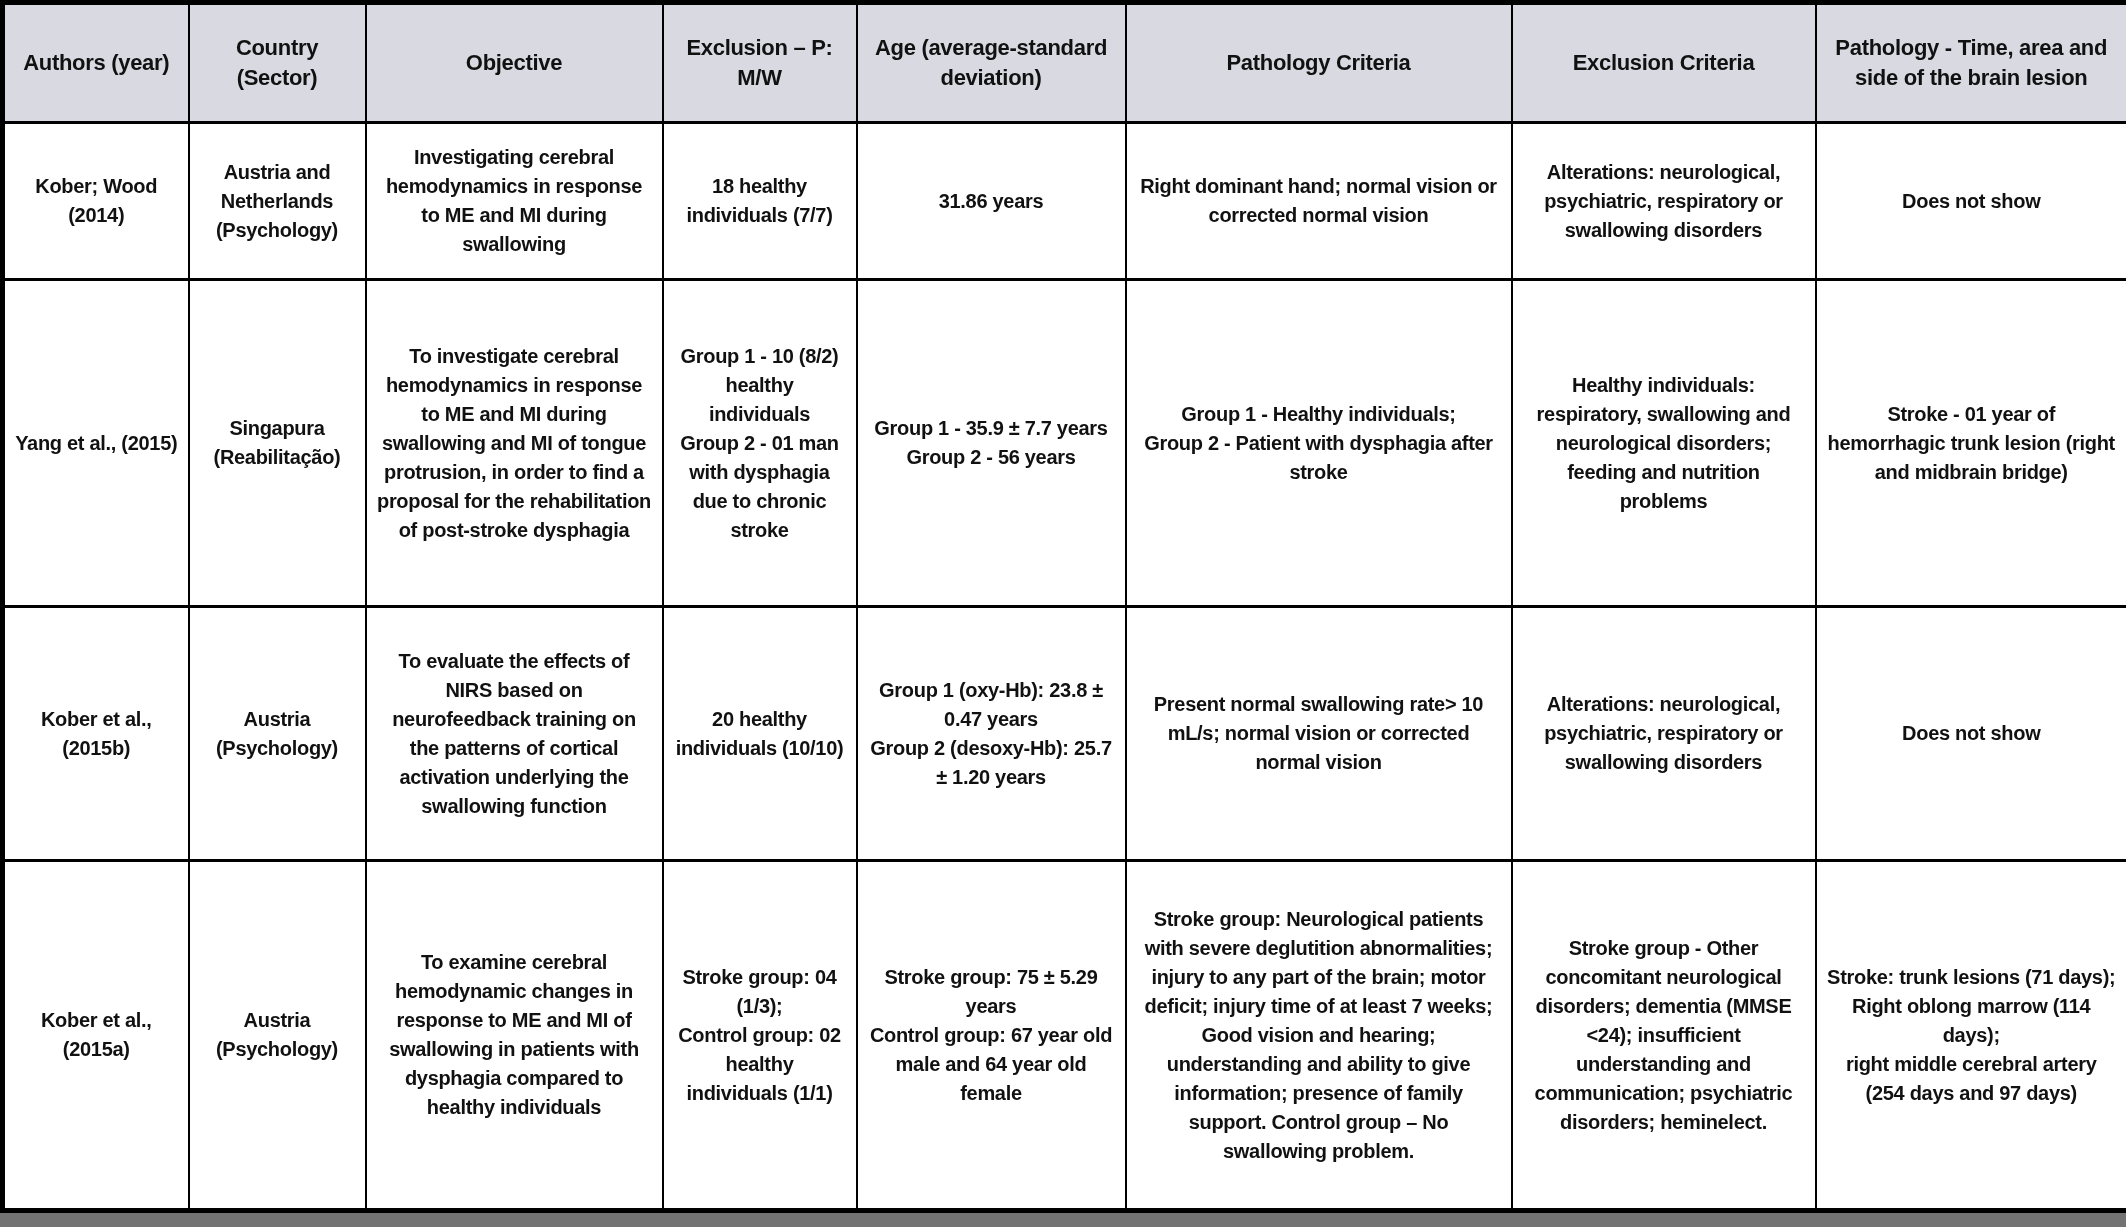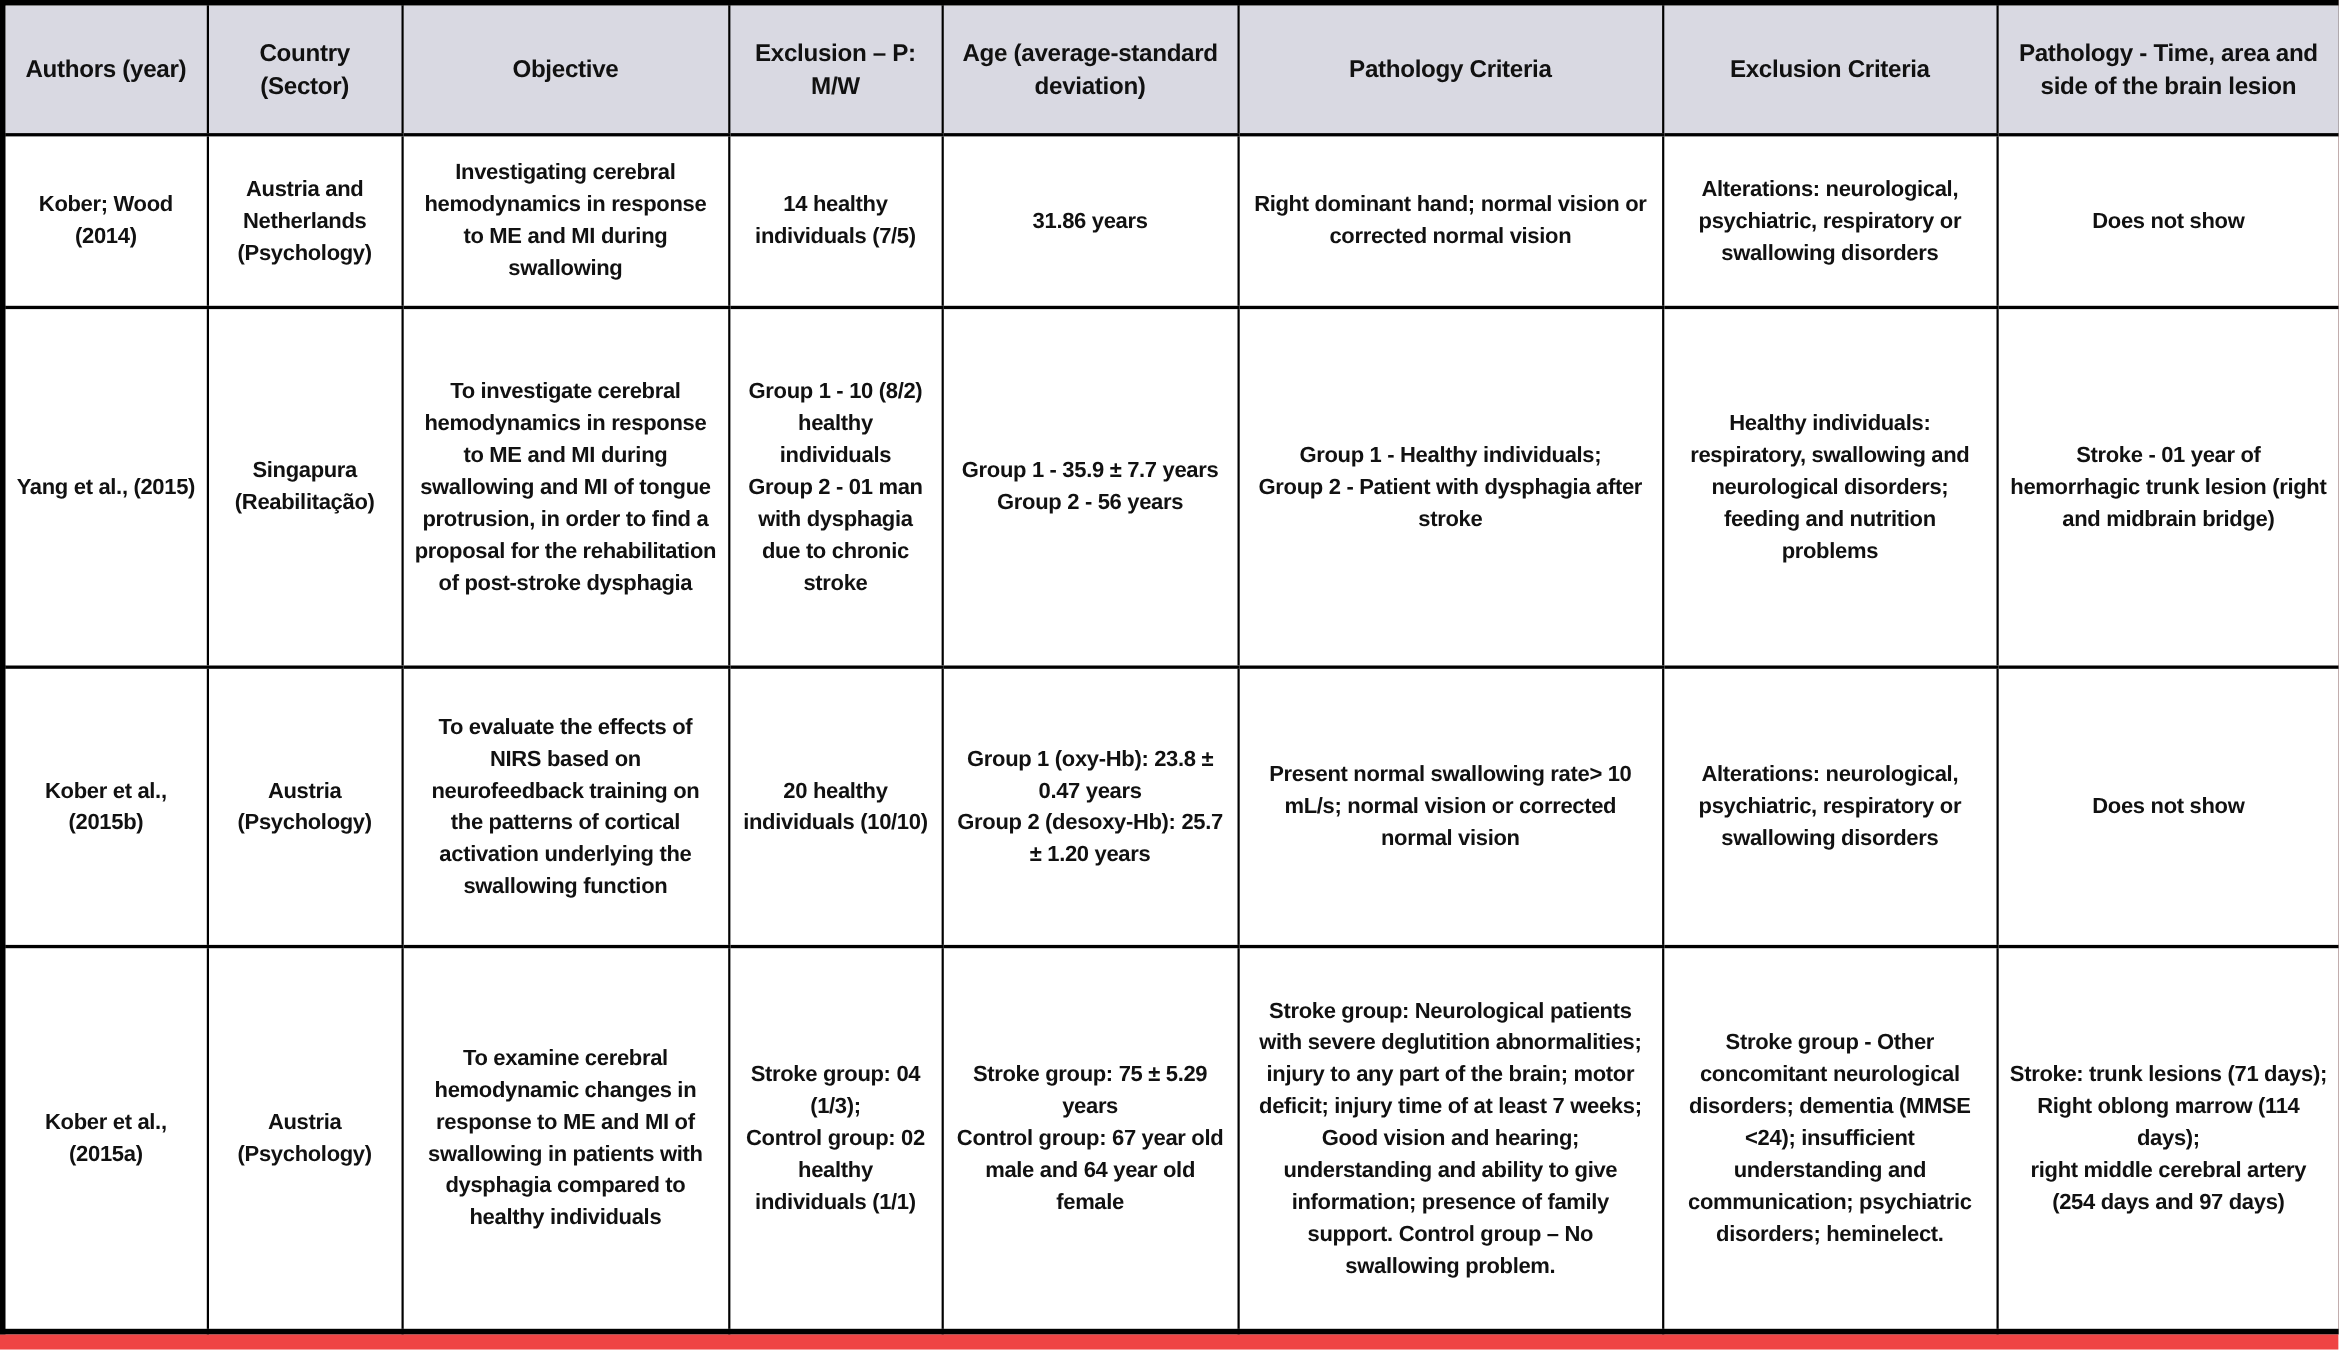--- a/index.html
+++ b/index.html
@@ -9,21 +9,21 @@
   }
   html,body{
     margin:0;
     padding:0;
     background:#ffffff;
     font-family:"Liberation Sans", sans-serif;
   }
   .page{
     width:2126px;
     height:1227px;
-    background:#ef4444;
+    background:#737373;
     box-sizing:border-box;
   }
   table.study-table{
     border-collapse:collapse;
     table-layout:fixed;
     width:2126px;
     border:5px solid var(--border-color);
     background:var(--cell-bg);
   }
   table.study-table th,
@@ -89,21 +89,21 @@
             <div class="para">Kober; Wood (2014)</div>
           </td>
         <td>
             <div class="para">Austria and Netherlands</div>
             <div class="para">(Psychology)</div>
           </td>
         <td>
             <div class="para">Investigating cerebral hemodynamics in response to ME and MI during swallowing</div>
           </td>
         <td>
-            <div class="para">14 healthy individuals (7/5)</div>
+            <div class="para">18 healthy individuals (7/7)</div>
           </td>
         <td>
             <div class="para">31.86 years</div>
           </td>
         <td>
             <div class="para">Right dominant hand; normal vision or corrected normal vision</div>
           </td>
         <td>
             <div class="para">Alterations: neurological, psychiatric, respiratory or swallowing disorders</div>
           </td>

